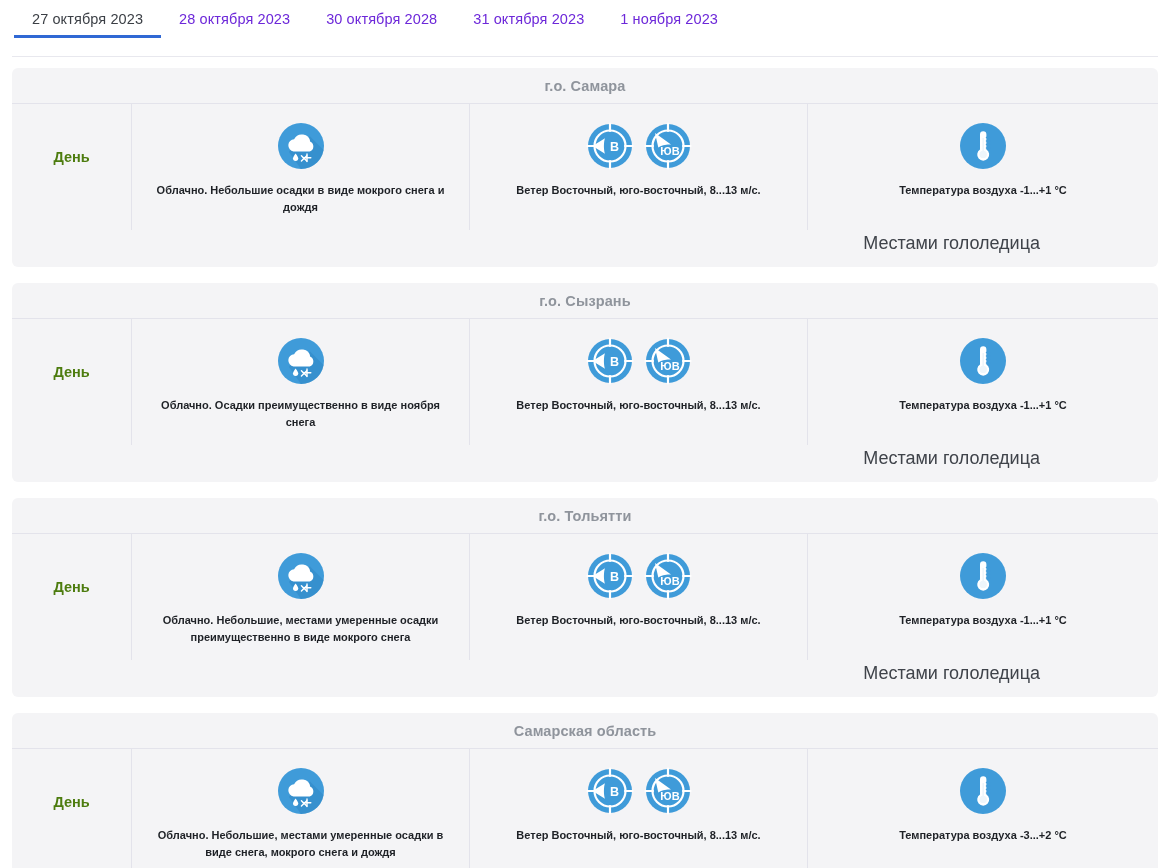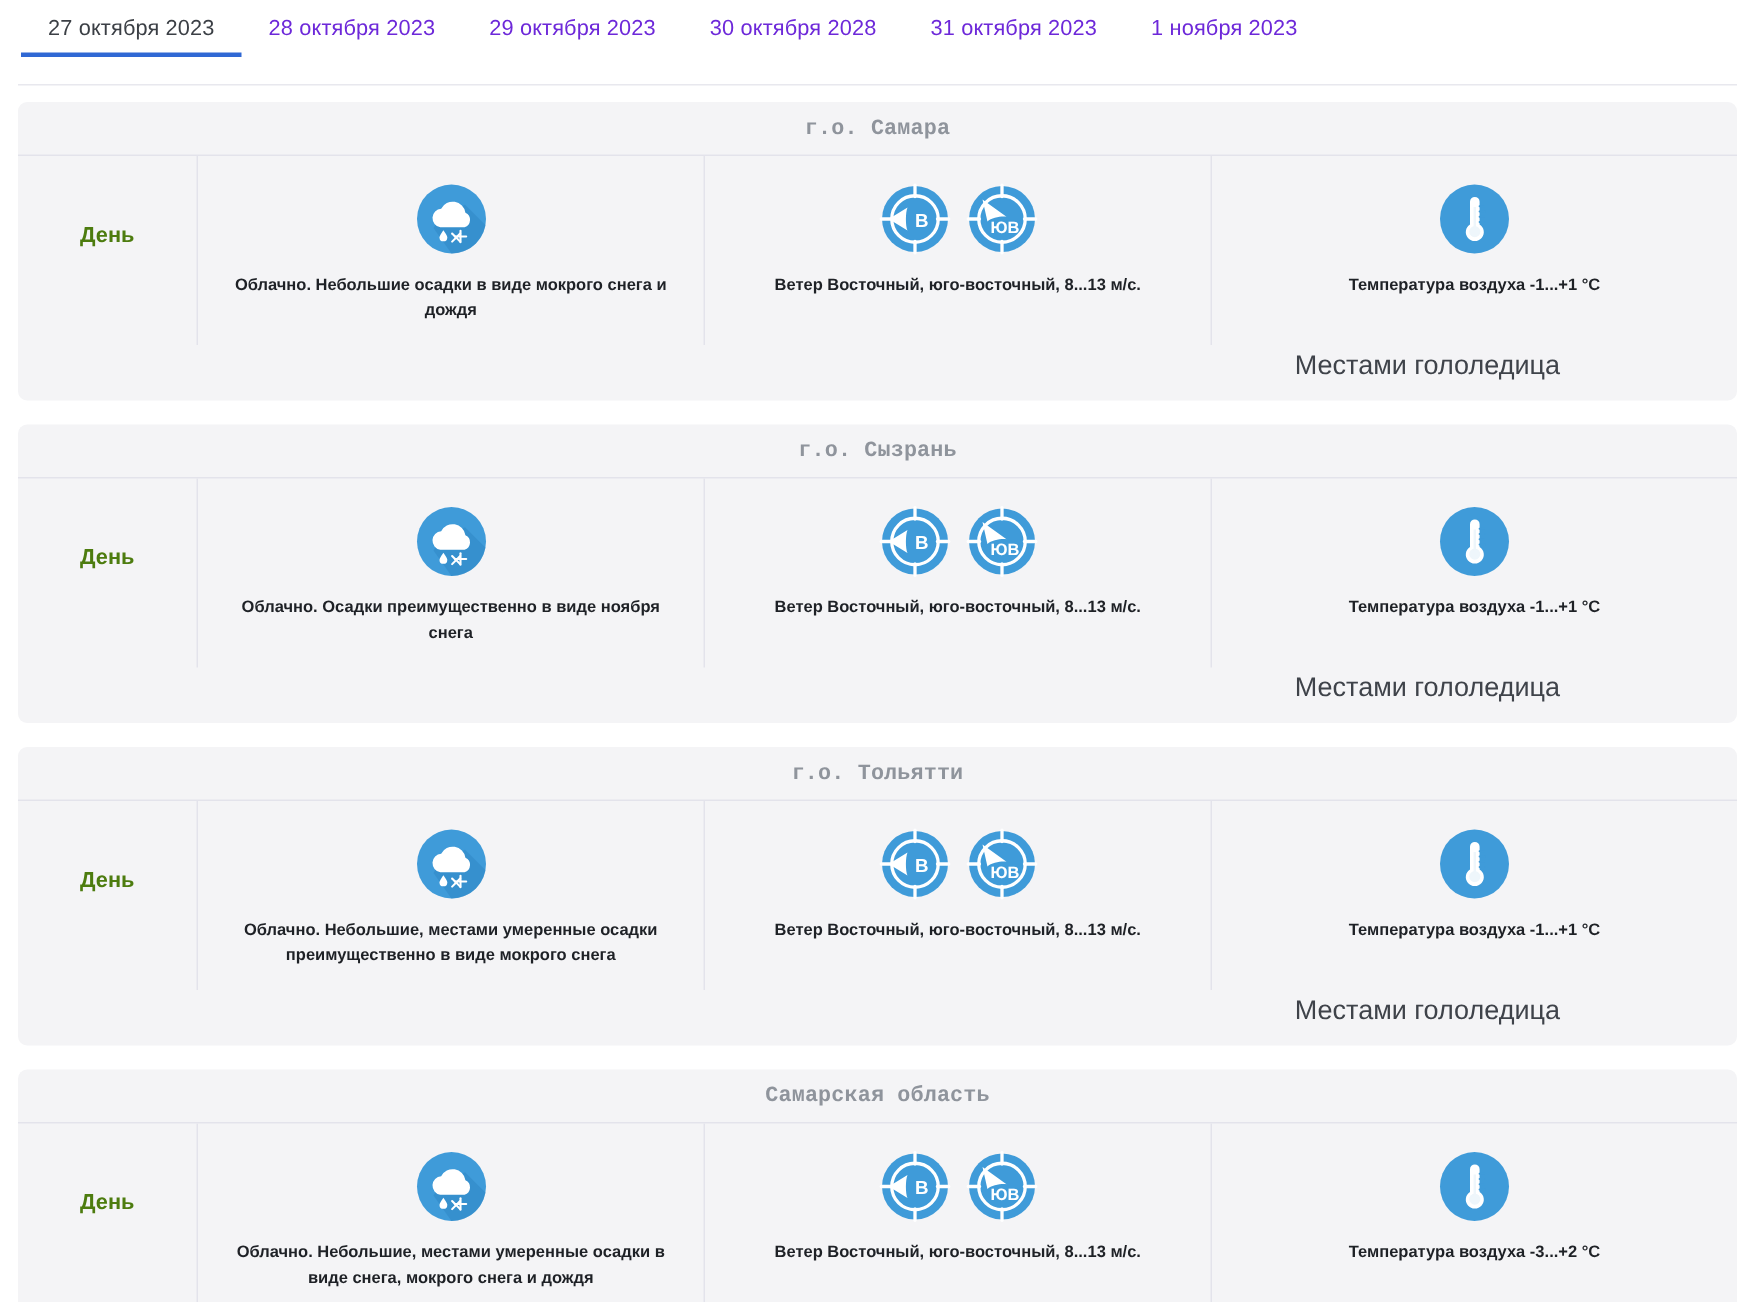--- a/index.html
+++ b/index.html
@@ -71,21 +71,20 @@
     overflow: hidden;
   }
   .card-header {
     text-align: center;
     font-size: 14.5px;
     font-weight: bold;
     color: #8f949c;
     padding: 10px 0 9px 0;
     border-bottom: 1px solid #e3e3eb;
     letter-spacing: 0.1px;
-    font-family: Liberation Mono, monospace;
   }
   .card-body {
     display: flex;
     align-items: stretch;
   }
   .col-period {
     width: 120px;
     flex: 0 0 120px;
     display: flex;
     align-items: center;
@@ -149,21 +148,20 @@
     left: -118px;
   }
   svg { display: block; }
 </style>
 </head>
 <body>
 
 <div class="tabs-bar">
   <button class="tab active">27 октября 2023</button>
   <button class="tab">28 октября 2023</button>
-  <button class="tab">29 октября 2023</button>
   <button class="tab">30 октября 2028</button>
   <button class="tab">31 октября 2023</button>
   <button class="tab">1 ноября 2023</button>
 </div>
 
 <div class="cards" id="cards-root">
   <div class="card">
     <div class="card-header">г.о. Самара</div>
     <div class="card-body">
 

